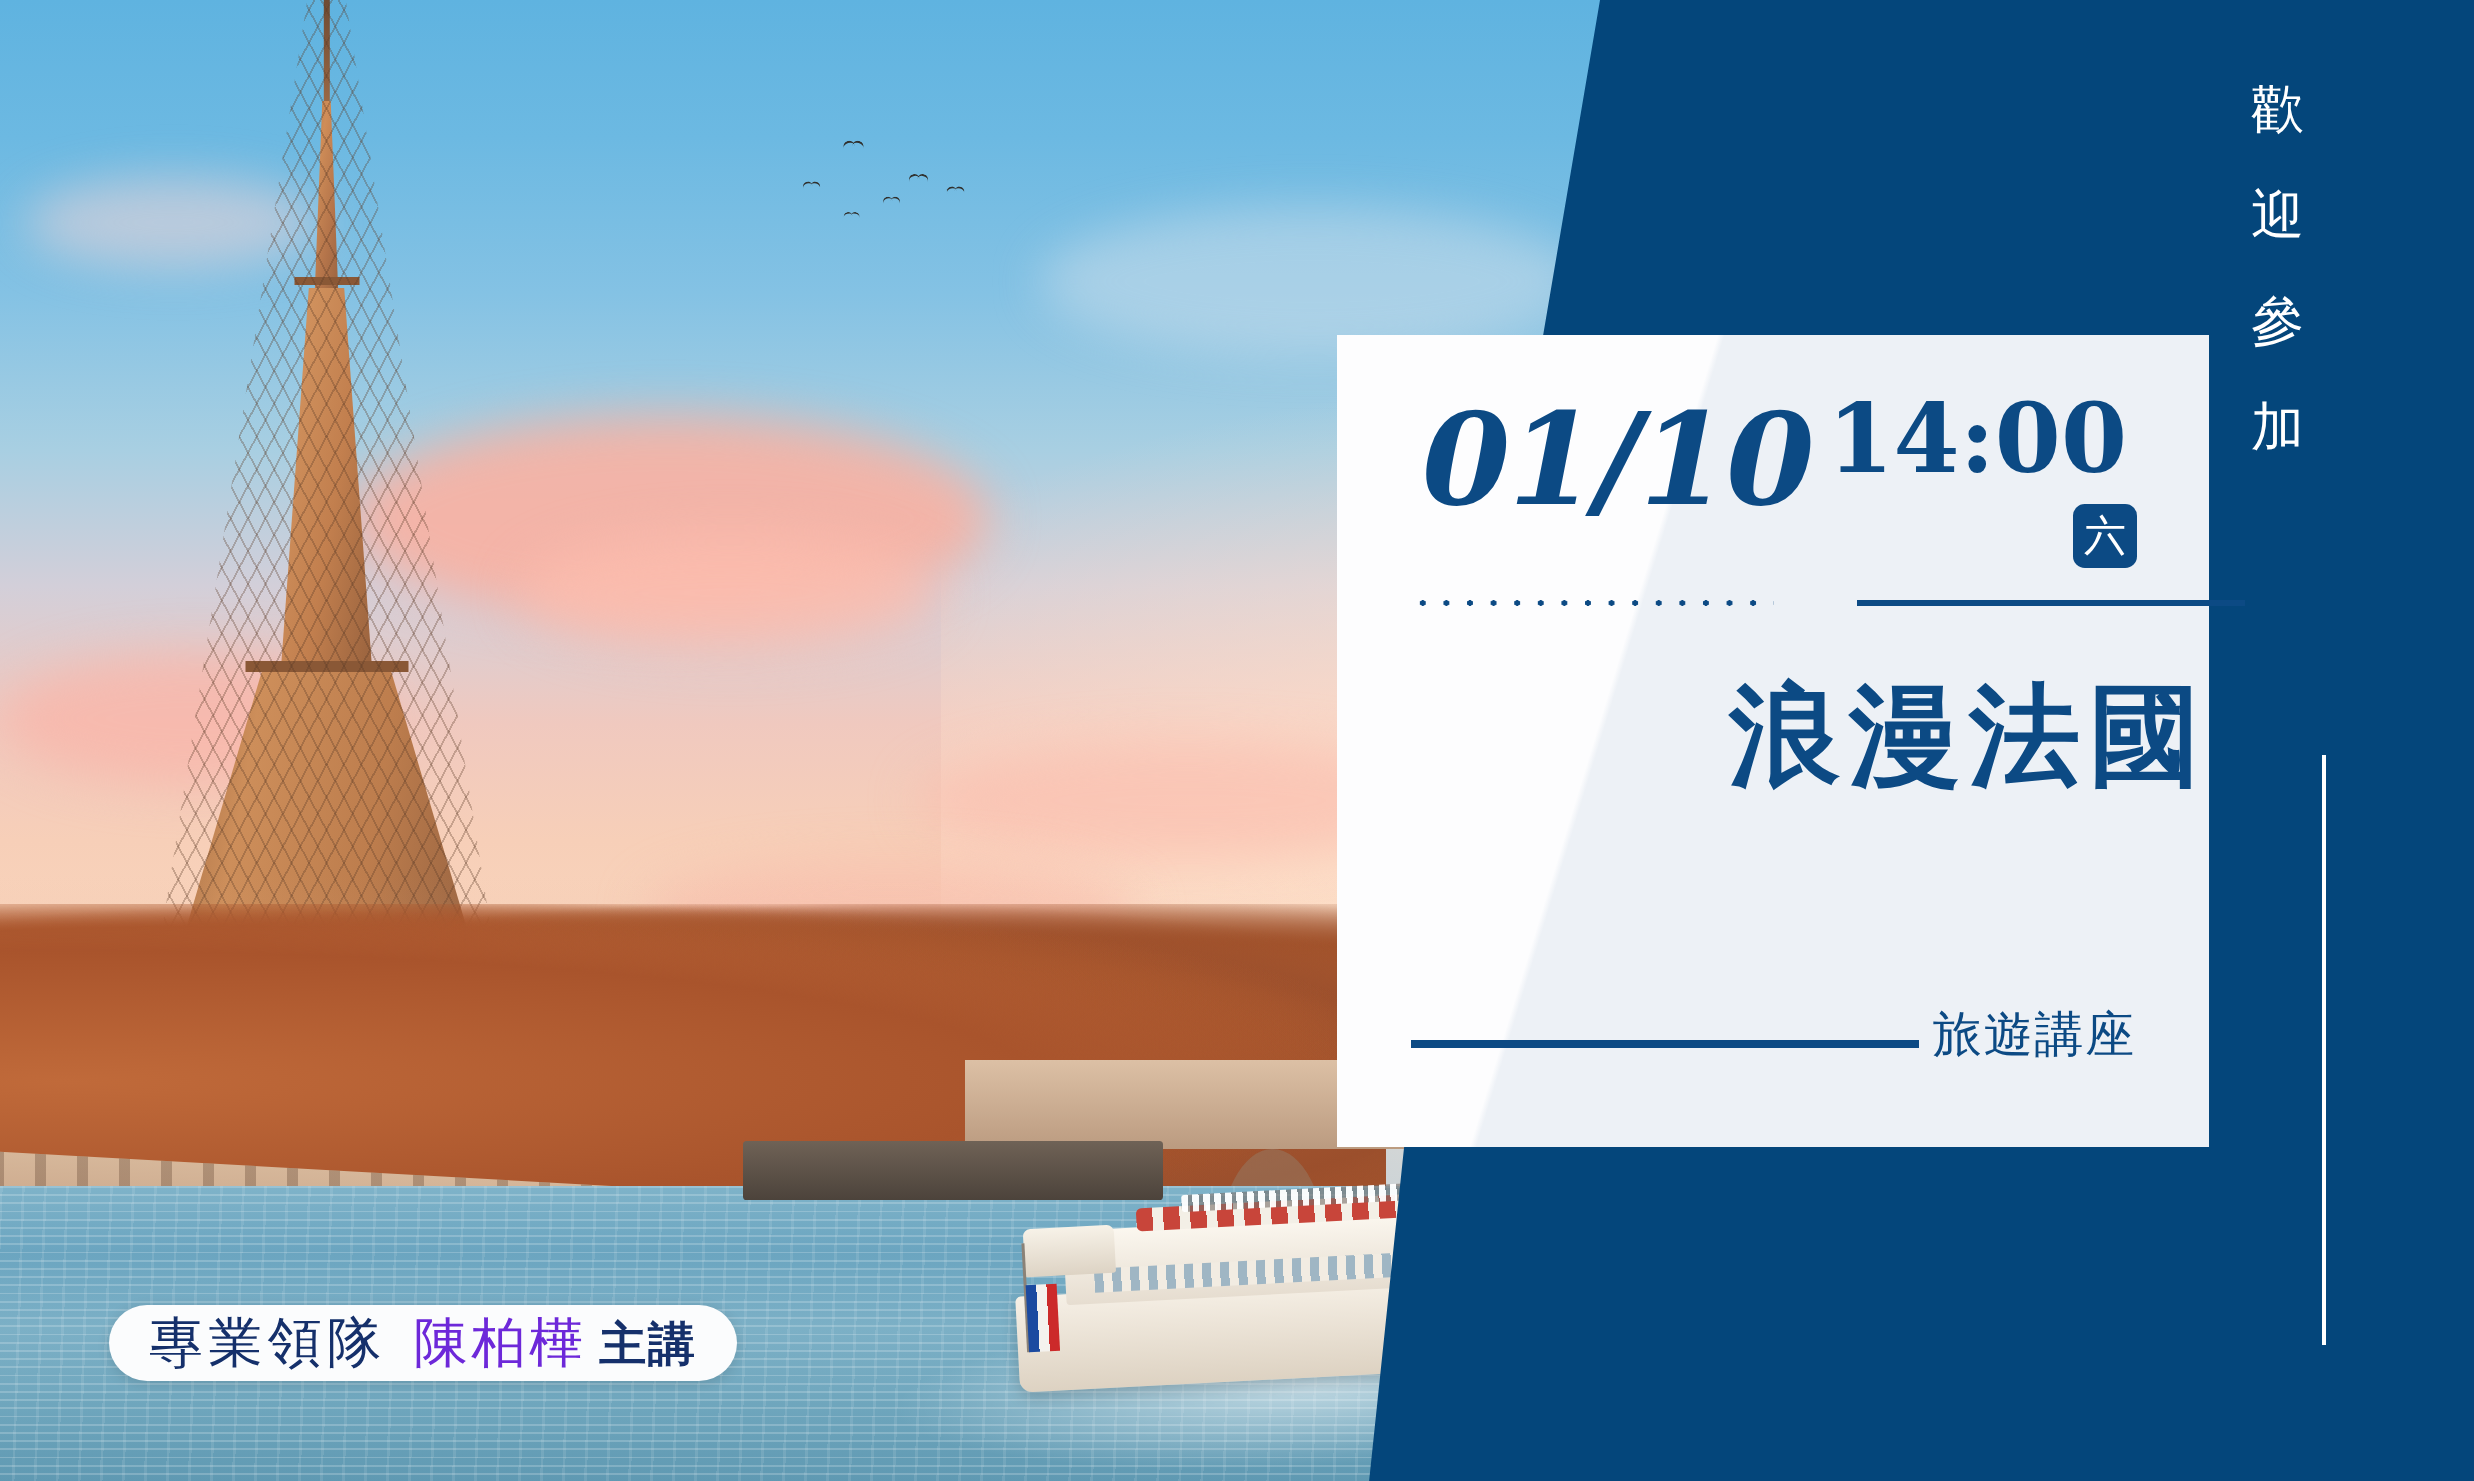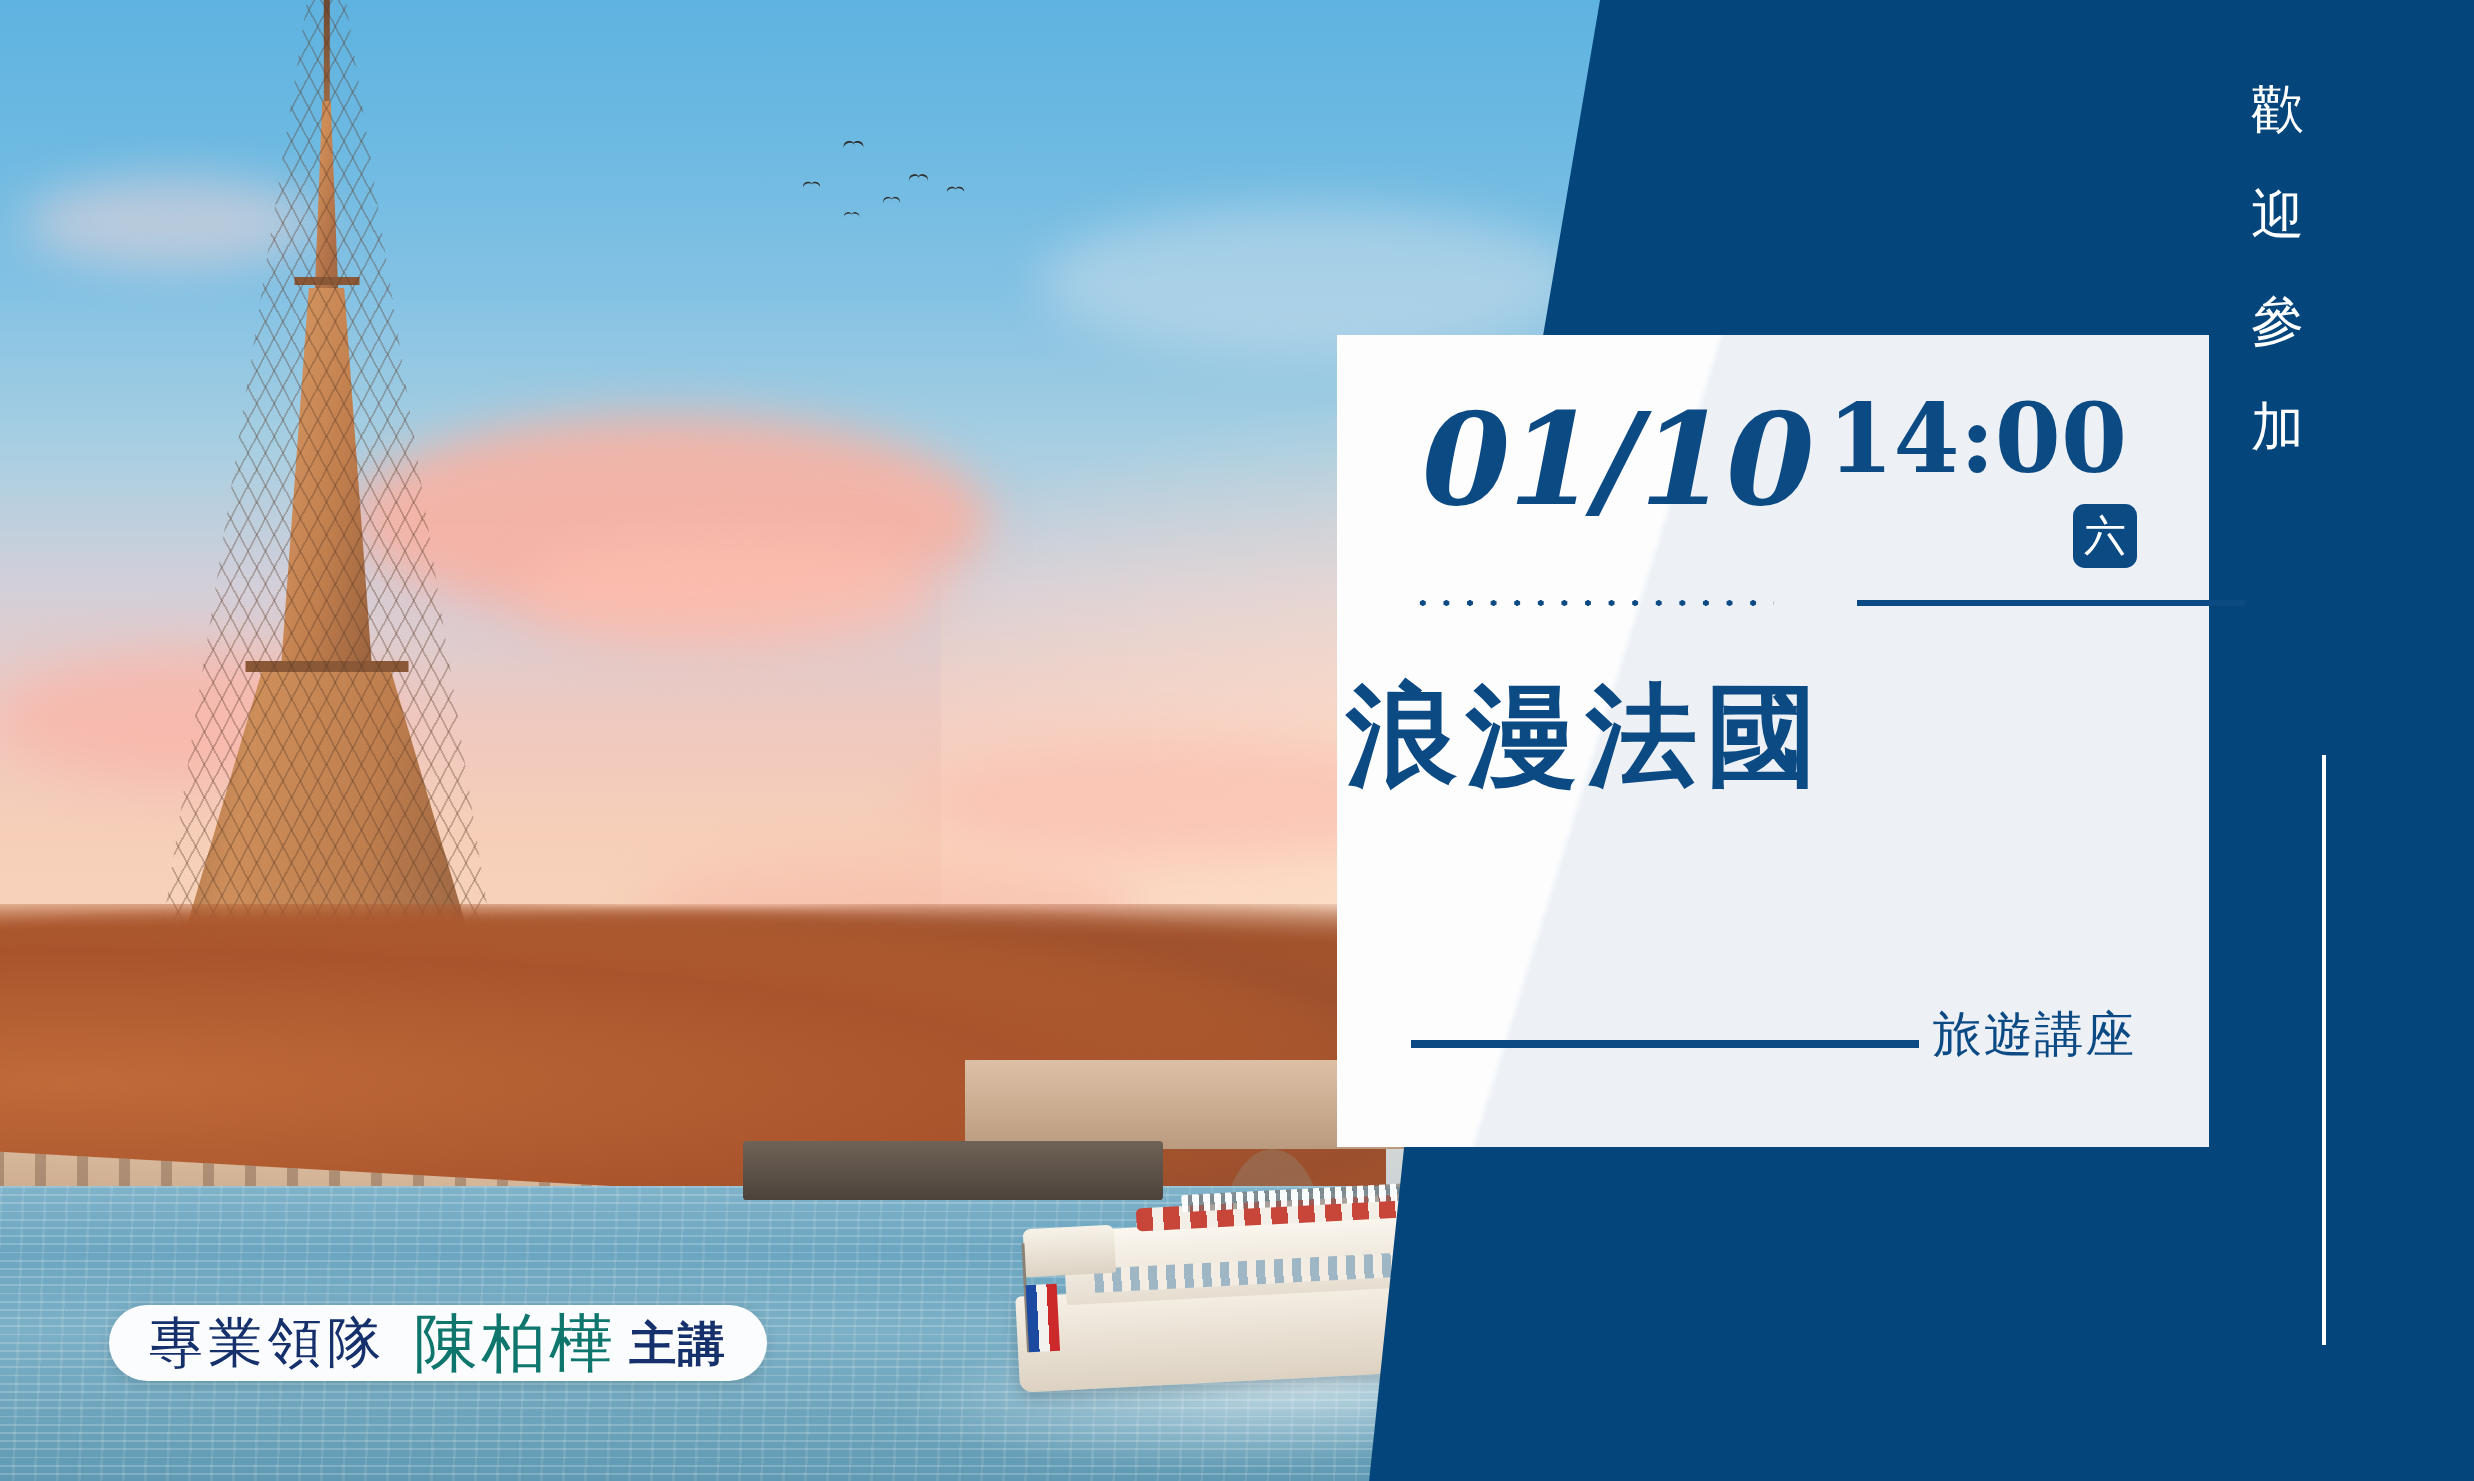--- a/index.html
+++ b/index.html
@@ -259,21 +259,21 @@
     background-image:radial-gradient(circle, #0C4A84 0 2.9px, transparent 3.1px);
     background-size:23.6px 6.4px; background-repeat:repeat-x;
   }
   .rule-solid{
     position:absolute; left:446px; top:1.8px; width:388px; height:6.4px;
     background:#0C4A84;
   }
 
   .headline{
     position:absolute; left:0; top:345px; width:100%;
-    text-align:left;
+    text-align:right;
     color:#0C4A84;
     font-family:"DejaVu Serif", serif;
     font-weight:700;
     font-size:111px; line-height:1;
     letter-spacing:9px; text-indent:9px;
   }
   .subline{
     position:absolute; left:0; top:476px; width:100%;
     text-align:center;
     color:#0C4A84;
@@ -310,23 +310,23 @@
     display:flex; align-items:center; gap:12.7px;
     background:#FBFCFD; border-radius:51px;
     box-shadow:0 2.7px 12.7px rgba(0,0,0,.12);
   }
   .speaker-role{
     color:#15306B;
     font-family:"DejaVu Serif", serif;
     font-size:54px; line-height:1; letter-spacing:5.4px;
   }
   .speaker-name{
-    color:#0f766e;
-    font-family:"DejaVu Serif", serif;
-    font-size:64px; line-height:1; letter-spacing:3.6px;
+    color:#6d28d9;
+    font-family:"DejaVu Serif", serif;
+    font-size:54px; line-height:1; letter-spacing:3.6px;
     margin-left:14.5px;
   }
   .speaker-verb{
     color:#15306B;
     font-family:"DejaVu Serif", serif;
     font-weight:700;
     font-size:47px; line-height:1; letter-spacing:1.8px;
   }
 </style>
 </head>

